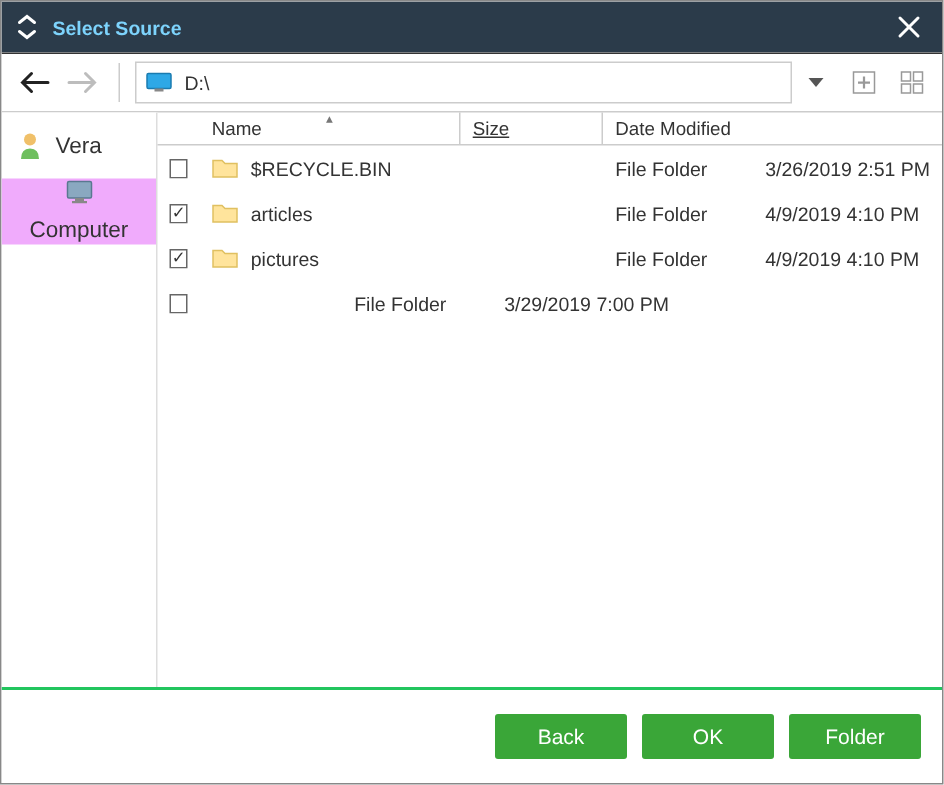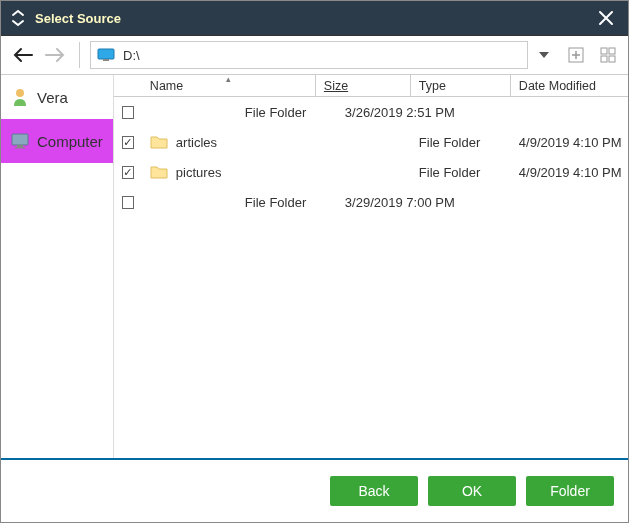--- a/index.html
+++ b/index.html
@@ -1,39 +1,39 @@
 <!DOCTYPE html>
 <html><head>
 <meta charset="utf-8">
 <style>
 * { box-sizing: border-box; margin: 0; padding: 0; font-family: "Segoe UI", Arial, sans-serif; }
 body { background: #fff; width: 629px; height: 523px; overflow: hidden; border: 1px solid #888; }
 
 
-.titlebar { height: 34px; background: #2b3b4a; color: #fef9c3; display: flex; align-items: center; padding: 0 8px; }
+.titlebar { height: 34px; background: #2b3b4a; color: #7dd3fc; display: flex; align-items: center; padding: 0 8px; }
 .titlebar .app-icon { width: 18px; height: 18px; margin-right: 8px; display: flex; align-items: center; justify-content: center; }
 .titlebar .title { font-size: 13px; font-weight: 600; flex: 1; }
 .titlebar .close { width: 28px; height: 28px; display: flex; align-items: center; justify-content: center; cursor: pointer; }
 .titlebar .close svg { stroke: #fff; }
 
 
 .toolbar { height: 40px; border-top: 1px solid #333; border-bottom: 1px solid #ccc; display: flex; align-items: center; padding: 0 8px; background: #fff; gap: 4px; }
 .toolbar .navbtn { width: 28px; height: 28px; display: flex; align-items: center; justify-content: center; cursor: pointer; }
 .toolbar .navbtn.disabled svg { stroke: #bdbdbd; }
 .toolbar .sep { width: 1px; height: 26px; background: #ccc; margin: 0 6px; }
 .toolbar .pathbox { flex: 1; height: 28px; border: 1px solid #ccc; display: flex; align-items: center; padding: 0 6px; font-size: 13px; color: #333; }
 .toolbar .pathbox .drive-icon { width: 18px; height: 14px; margin-right: 8px; }
 .toolbar .dropdown-arrow { width: 24px; display: flex; align-items: center; justify-content: center; cursor: pointer; }
 .toolbar .tool-icon { width: 24px; height: 28px; display:flex; align-items:center; justify-content:center; cursor:pointer; margin-left:4px; }
 
 
 .main { display: flex; height: 383px; }
 .sidebar { width: 138px; background: #fff; border-right: 1px solid #ddd; }
 .side-item { height: 44px; display: flex; align-items: center; padding: 0 10px; font-size: 15px; color: #333; cursor: pointer; gap: 8px; }
-.side-item.selected { background: #d946ef; }
+.side-item.selected { background: #f0abfc; flex-direction: column; }
 .side-item .side-icon { width: 18px; height: 18px; display:flex; align-items:center; justify-content:center; }
 
 .filearea { flex: 1; display: flex; flex-direction: column; }
 .cols { height: 22px; display: flex; border-bottom: 1px solid #ccc; color: #333; }
 .col { display: flex; align-items: center; padding: 0 8px; font-size: 12.5px; border-right: 1px solid #ccc; position: relative; }
 .col.check { width: 28px; border-right: none; }
 .col.name { width: 174px; }
 .col.size { width: 95px; text-decoration: underline; }
 .col.type { width: 100px; }
 .col.date { flex: 1; border-right: none; }
@@ -48,21 +48,21 @@
 .row .c-type { width: 100px; }
 .row .c-date { flex: 1; }
 
 .chk { width: 13px; height: 13px; border: 1px solid #666; display:flex; align-items:center; justify-content:center; background:#fff; cursor:pointer; }
 .chk.checked::after { content: "✓"; font-size: 11px; line-height: 11px; color: #333; }
 
 .folder-icon { width: 18px; height: 14px; display: inline-block; }
 .folder-icon svg { display:block; }
 
 
-.footer { height: 64px; border-top: 2px solid #0369a1; background: #fff; display: flex; align-items: center; justify-content: flex-end; padding: 0 14px; gap: 10px; }
+.footer { height: 64px; border-top: 2px solid #22c55e; background: #fff; display: flex; align-items: center; justify-content: flex-end; padding: 0 14px; gap: 10px; }
 .btn { width: 88px; height: 30px; background: #3aa638; color: #fff; border: none; font-size: 14px; cursor: pointer; border-radius: 2px; }
 
 
 svg { overflow: visible; }
 </style>
 </head>
 <body>
 
 <div class="titlebar">
   <span class="app-icon">
@@ -146,32 +146,37 @@
   <div class="filearea">
     <div class="cols">
       <div class="col check"></div>
       <div class="col name">
         <span class="sort-arrow">▴</span>
         <span>Name</span>
       </div>
       <div class="col size">
           <span>Size</span>
         </div>
-      <div class="col type">
-          <span>Type</span>
-        </div>
       <div class="col date">
           <span>Date Modified</span>
         </div>
     </div>
     <div class="rows">
 
     <div class="row">
           <div class="cell c-check">
             <span class="chk"></span>
+          </div>
+          <div class="cell c-name">
+            <span class="folder-icon">
+              <svg width="18" height="14" viewBox="0 0 18 14">
+                <path d="M1 2 L7 2 L9 4 L17 4 L17 13 L1 13 Z" fill="#ffe49c" stroke="#e0c060"></path>
+              </svg>
+            </span>
+            <span>$RECYCLE.BIN</span>
           </div>
           <div class="cell c-size"></div>
           <div class="cell c-type">File Folder</div>
           <div class="cell c-date">3/26/2019 2:51 PM</div>
         </div>
         <div class="row">
           <div class="cell c-check">
             <span class="chk checked"></span>
           </div>
           <div class="cell c-name">

